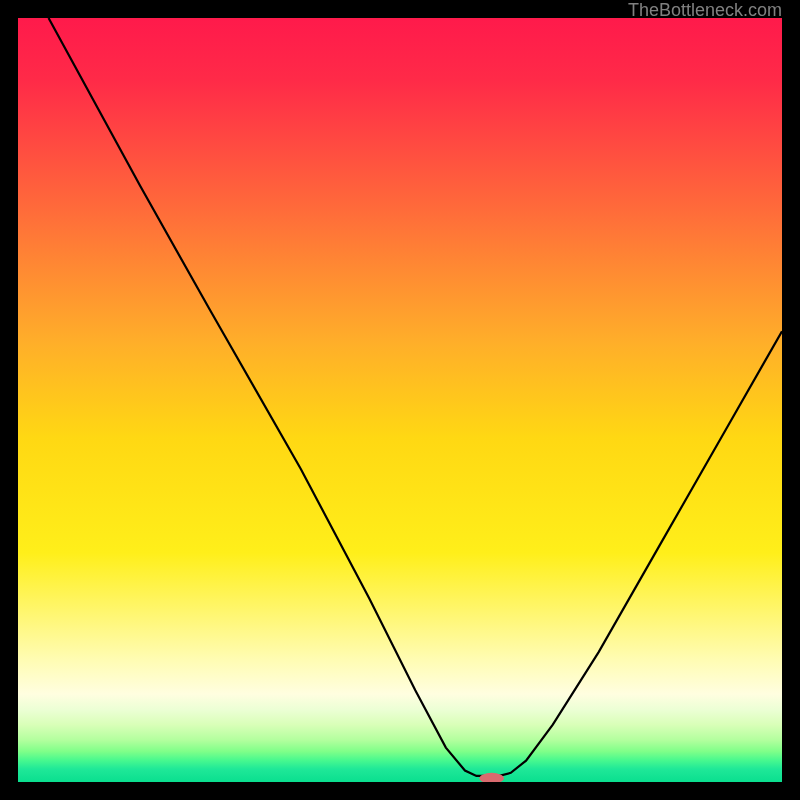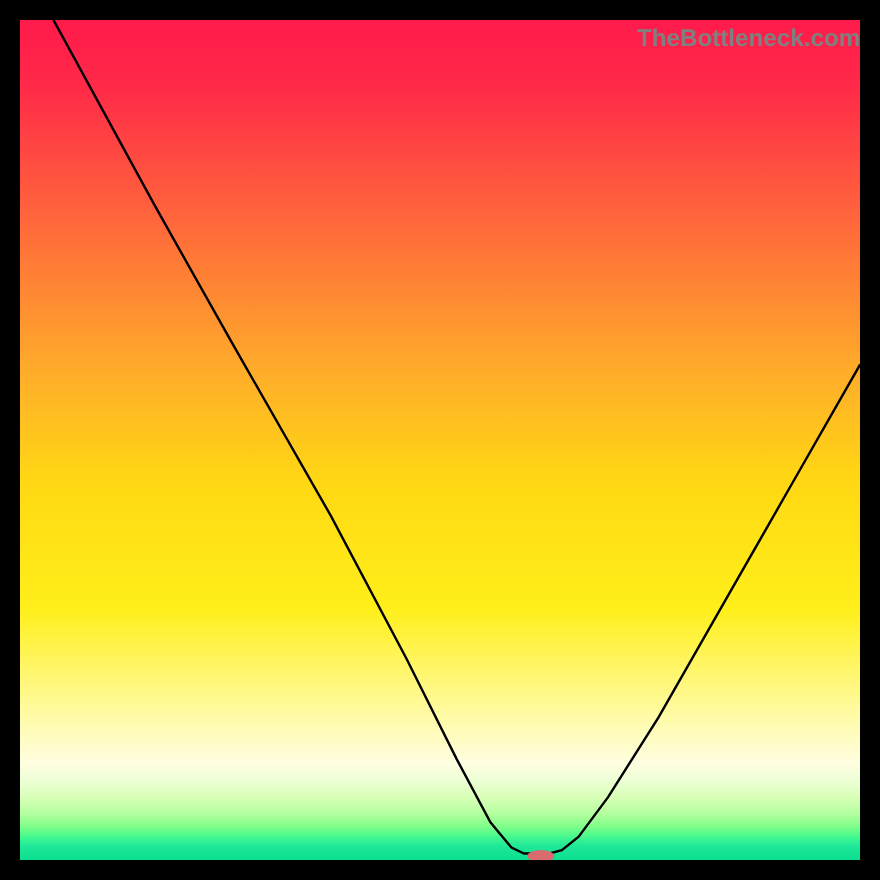--- a/index.html
+++ b/index.html
@@ -21,25 +21,24 @@
     left: 18px;
     top: 18px;
     width: 764px;
     height: 764px;
     overflow: hidden;
   }
   .watermark {
     position: absolute;
     top: 0px;
     right: 18px;
-    font-size: 22px;
+    font-size: 18px;
     color: #808080;
-    font-weight: bold;
+    font-weight: normal;
     z-index: 10;
-    margin-top: 22px;
   }
   svg {
     display: block;
   }
 </style>
 </head>
 <body>
 
 <div class="container">
   <div class="watermark">TheBottleneck.com</div>

